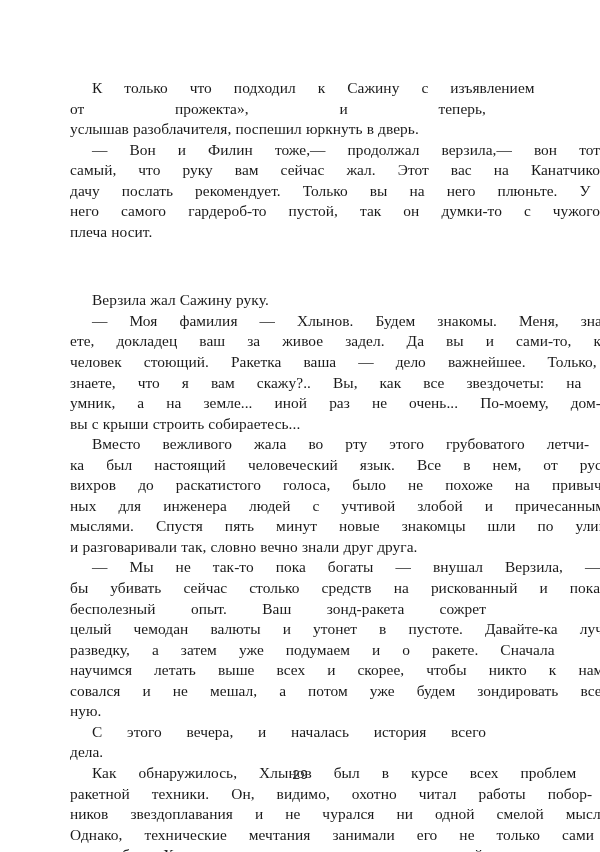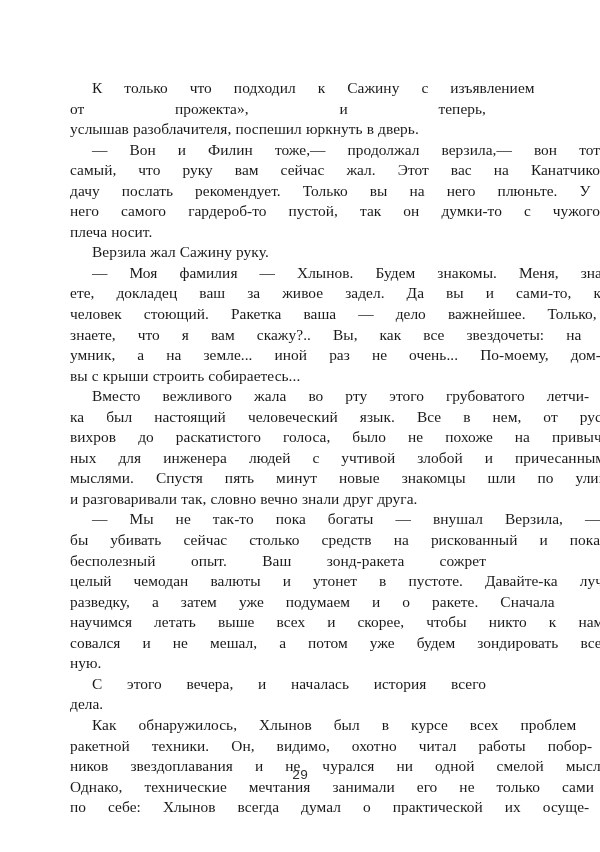--- a/index.html
+++ b/index.html
@@ -42,20 +42,21 @@
   }
   .line-just.indented {
     padding-left: 22px;
   }
   .line-last {
     display: block;
     white-space: pre;
   }
   .line-last.indented {
     padding-left: 22px;
+    margin-top: 48px;
   }
   .page-number {
     position: absolute;
     left: 0;
     right: 0;
     top: 768px;
     text-align: center;
     font-size: 13.5px;
     line-height: 16px;
     color: #303030;

